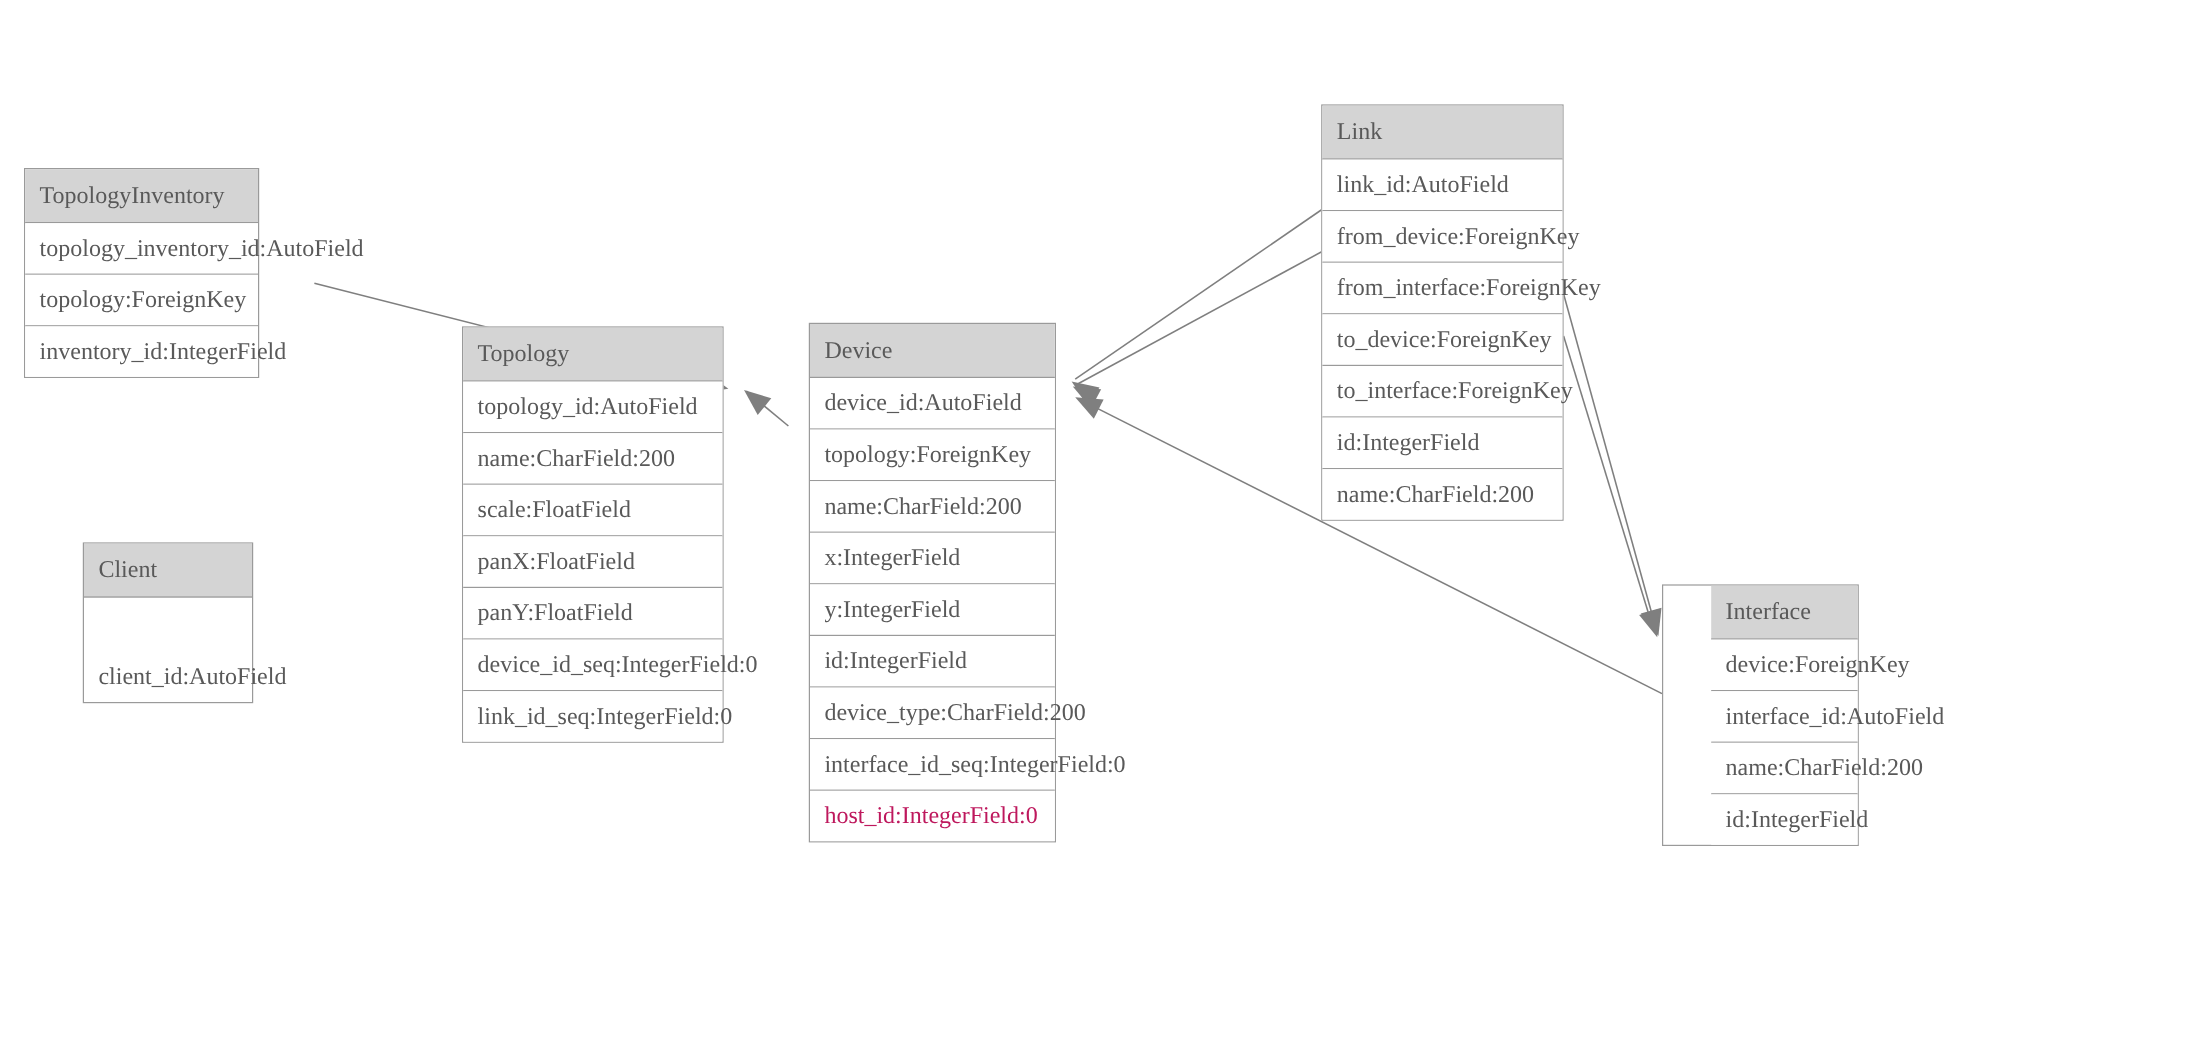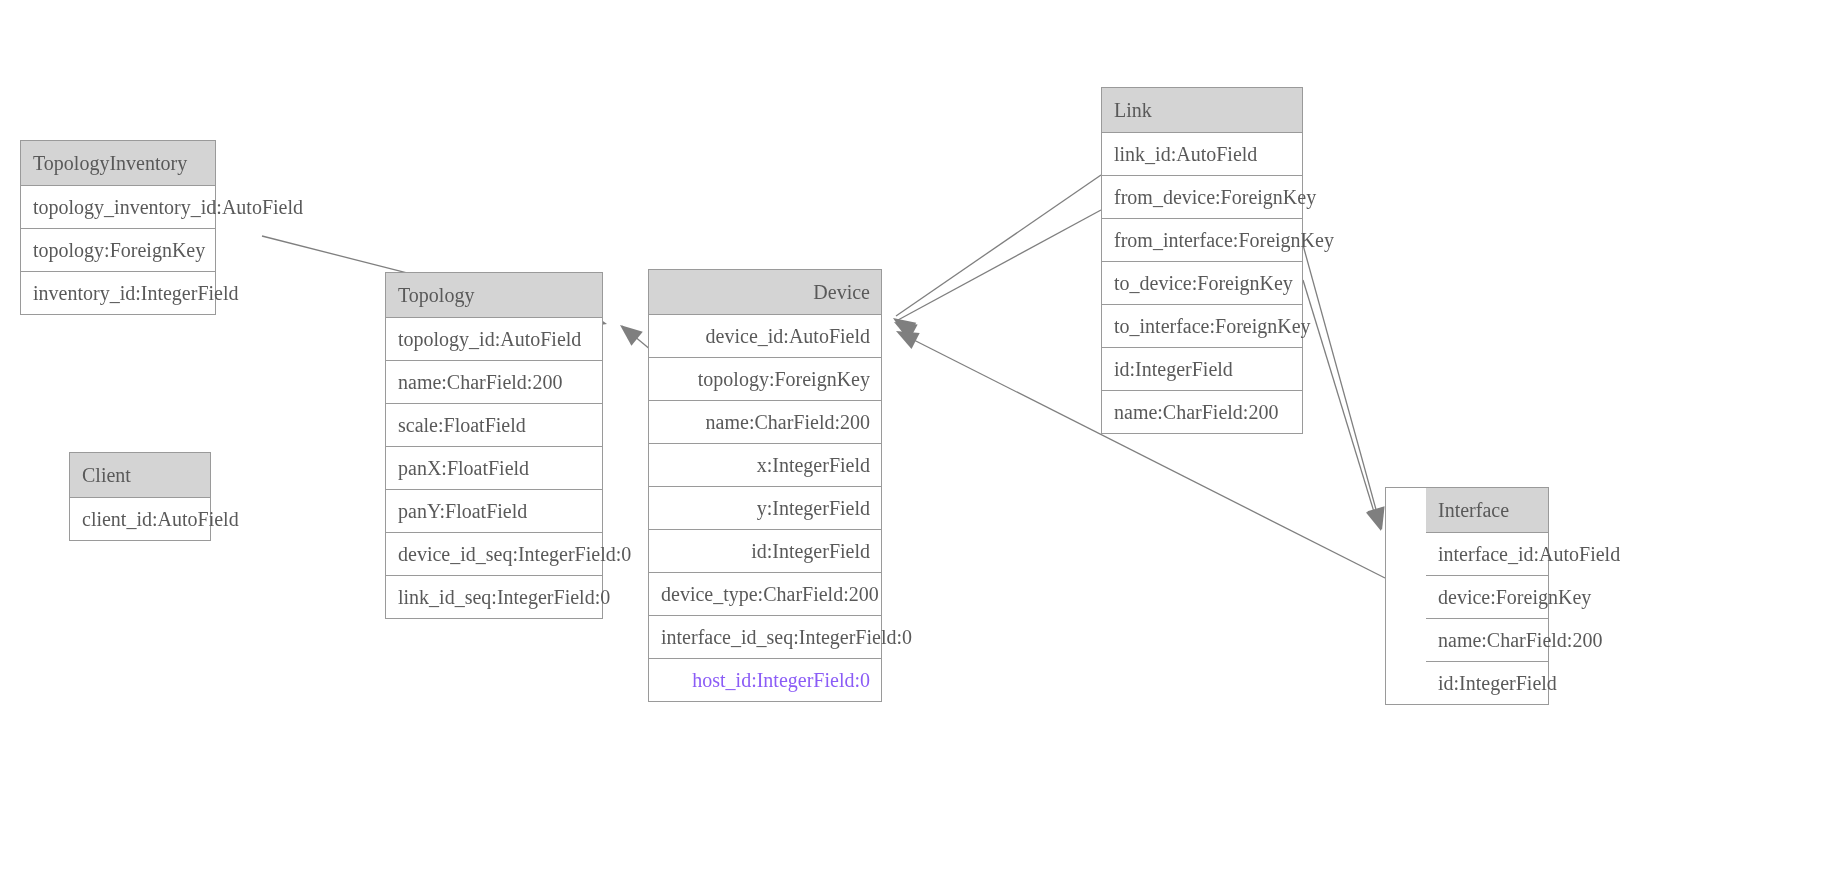--- a/index.html
+++ b/index.html
@@ -105,46 +105,46 @@
         <div class="entity-field" style="color: rgb(89, 89, 89); border-bottom-color: rgb(154, 154, 154);">topology_id:AutoField</div>
         <div class="entity-field" style="color: rgb(89, 89, 89); border-bottom-color: rgb(154, 154, 154);">name:CharField:200</div>
         <div class="entity-field" style="color: rgb(89, 89, 89); border-bottom-color: rgb(154, 154, 154);">scale:FloatField</div>
         <div class="entity-field" style="color: rgb(89, 89, 89); border-bottom-color: rgb(154, 154, 154);">panX:FloatField</div>
         <div class="entity-field" style="color: rgb(89, 89, 89); border-bottom-color: rgb(154, 154, 154);">panY:FloatField</div>
         <div class="entity-field" style="color: rgb(89, 89, 89); border-bottom-color: rgb(154, 154, 154);">device_id_seq:IntegerField:0</div>
         <div class="entity-field" style="color: rgb(89, 89, 89); border-bottom-color: rgb(154, 154, 154);">link_id_seq:IntegerField:0</div>
       </div>
       <div class="entity" style="left: 69px; top: 452px; width: 142px; border-color: rgb(154, 154, 154);">
         <div class="entity-title" style="background: rgb(212, 212, 212); color: rgb(89, 89, 89); border-bottom-color: rgb(154, 154, 154);">Client</div>
-        <div class="entity-field" style="color: rgb(89, 89, 89); border-bottom-color: rgb(154, 154, 154);">client_id:AutoField</div>
+        <div class="entity-field" style="color: rgb(89, 89, 89); border-bottom-color: rgb(154, 154, 154); margin-top: 45px;">client_id:AutoField</div>
       </div>
-      <div class="entity" style="left: 648px; top: 269px; width: 234px; border-color: rgb(154, 154, 154); text-align: right;">
+      <div class="entity" style="left: 674px; top: 269px; width: 206px; border-color: rgb(154, 154, 154);">
         <div class="entity-title" style="background: rgb(212, 212, 212); color: rgb(89, 89, 89); border-bottom-color: rgb(154, 154, 154);">Device</div>
         <div class="entity-field" style="color: rgb(89, 89, 89); border-bottom-color: rgb(154, 154, 154);">device_id:AutoField</div>
         <div class="entity-field" style="color: rgb(89, 89, 89); border-bottom-color: rgb(154, 154, 154);">topology:ForeignKey</div>
         <div class="entity-field" style="color: rgb(89, 89, 89); border-bottom-color: rgb(154, 154, 154);">name:CharField:200</div>
         <div class="entity-field" style="color: rgb(89, 89, 89); border-bottom-color: rgb(154, 154, 154);">x:IntegerField</div>
         <div class="entity-field" style="color: rgb(89, 89, 89); border-bottom-color: rgb(154, 154, 154);">y:IntegerField</div>
         <div class="entity-field" style="color: rgb(89, 89, 89); border-bottom-color: rgb(154, 154, 154);">id:IntegerField</div>
         <div class="entity-field" style="color: rgb(89, 89, 89); border-bottom-color: rgb(154, 154, 154);">device_type:CharField:200</div>
         <div class="entity-field" style="color: rgb(89, 89, 89); border-bottom-color: rgb(154, 154, 154);">interface_id_seq:IntegerField:0</div>
-        <div class="entity-field" style="color: #8b5cf6; border-bottom-color: rgb(154, 154, 154);">host_id:IntegerField:0</div>
+        <div class="entity-field" style="color: #be185d; border-bottom-color: rgb(154, 154, 154);">host_id:IntegerField:0</div>
       </div>
       <div class="entity" style="left: 1101px; top: 87px; width: 202px; border-color: rgb(154, 154, 154);">
         <div class="entity-title" style="background: rgb(212, 212, 212); color: rgb(89, 89, 89); border-bottom-color: rgb(154, 154, 154);">Link</div>
         <div class="entity-field" style="color: rgb(89, 89, 89); border-bottom-color: rgb(154, 154, 154);">link_id:AutoField</div>
         <div class="entity-field" style="color: rgb(89, 89, 89); border-bottom-color: rgb(154, 154, 154);">from_device:ForeignKey</div>
         <div class="entity-field" style="color: rgb(89, 89, 89); border-bottom-color: rgb(154, 154, 154);">from_interface:ForeignKey</div>
         <div class="entity-field" style="color: rgb(89, 89, 89); border-bottom-color: rgb(154, 154, 154);">to_device:ForeignKey</div>
         <div class="entity-field" style="color: rgb(89, 89, 89); border-bottom-color: rgb(154, 154, 154);">to_interface:ForeignKey</div>
         <div class="entity-field" style="color: rgb(89, 89, 89); border-bottom-color: rgb(154, 154, 154);">id:IntegerField</div>
         <div class="entity-field" style="color: rgb(89, 89, 89); border-bottom-color: rgb(154, 154, 154);">name:CharField:200</div>
       </div>
       <div class="entity" style="left: 1385px; top: 487px; width: 164px; border-color: rgb(154, 154, 154); padding-left: 40px;">
         <div class="entity-title" style="background: rgb(212, 212, 212); color: rgb(89, 89, 89); border-bottom-color: rgb(154, 154, 154);">Interface</div>
+        <div class="entity-field" style="color: rgb(89, 89, 89); border-bottom-color: rgb(154, 154, 154);">device:ForeignKey</div>
         <div class="entity-field" style="color: rgb(89, 89, 89); border-bottom-color: rgb(154, 154, 154);">interface_id:AutoField</div>
-        <div class="entity-field" style="color: rgb(89, 89, 89); border-bottom-color: rgb(154, 154, 154);">device:ForeignKey</div>
         <div class="entity-field" style="color: rgb(89, 89, 89); border-bottom-color: rgb(154, 154, 154);">name:CharField:200</div>
         <div class="entity-field" style="color: rgb(89, 89, 89); border-bottom-color: rgb(154, 154, 154);">id:IntegerField</div>
       </div>
     </div>
 
 </div>
 
 </body></html>

